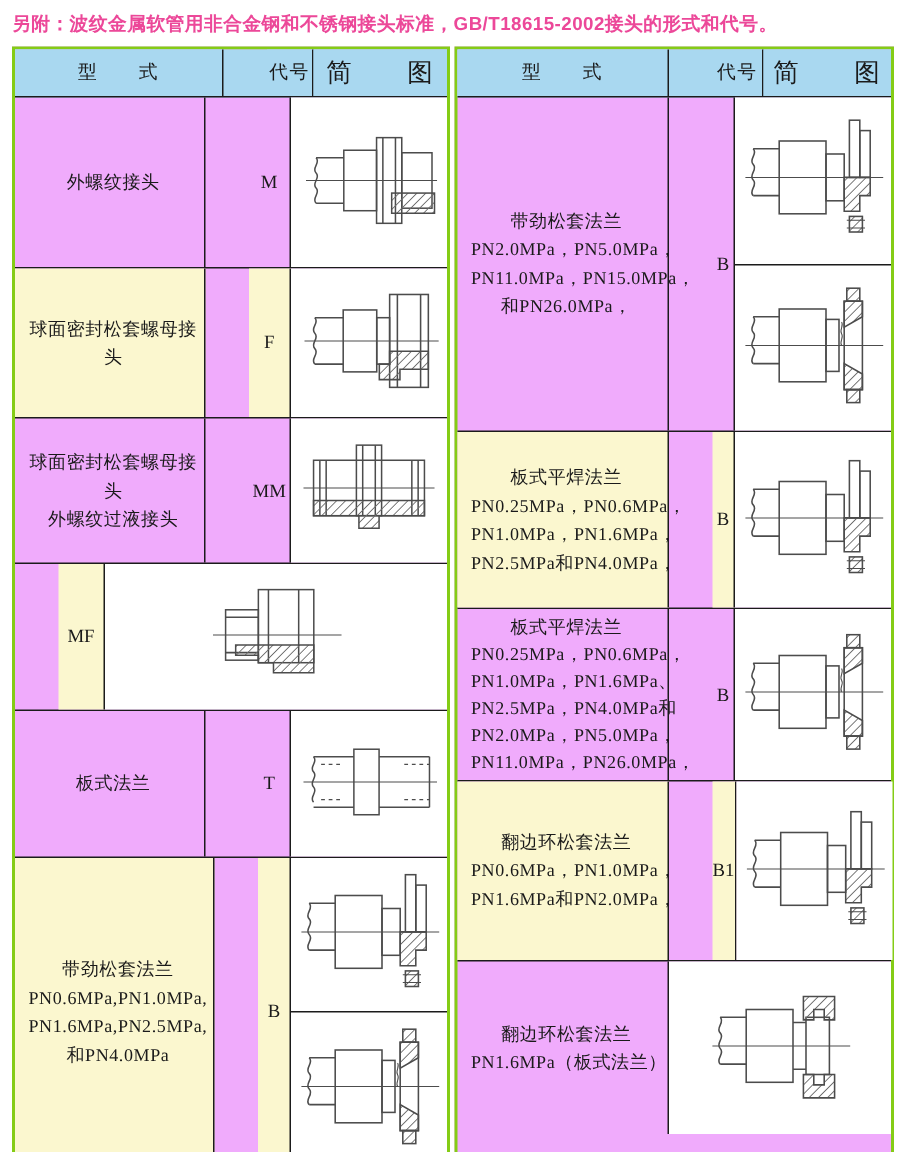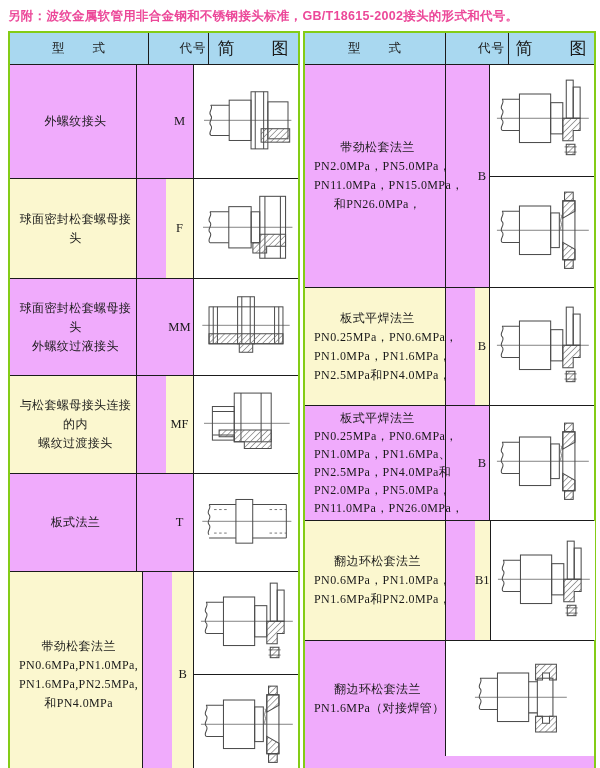--- a/index.html
+++ b/index.html
@@ -185,24 +185,20 @@
         <div class="cell c-diag">
           <div class="diag-box">
             <svg class="diag-svg" width="104" height="84">
                 <use href="#sym-fit-mm"></use>
               </svg>
           </div>
         </div>
       </div>
 
       <div class="row" style="height:98px">
-        <div class="cell c-type hl">
-          <div>与松套螺母接头连接的内</div>
-          <div>螺纹过渡接头</div>
-        </div>
         <div class="cell c-code hl">MF</div>
         <div class="cell c-diag">
           <div class="diag-box">
             <svg class="diag-svg" width="104" height="84">
                 <use href="#sym-fit-mf"></use>
               </svg>
           </div>
         </div>
       </div>
 
@@ -320,21 +316,21 @@
             <svg class="diag-svg" width="104" height="104">
                 <use href="#sym-flange-tall"></use>
               </svg>
           </div>
         </div>
       </div>
 
       <div class="row" style="height:115px">
         <div class="cell c-type">
           <div>翻边环松套法兰</div>
-          <div class="pn">PN1.6MPa（对接焊管）</div>
+          <div class="pn">PN1.6MPa（板式法兰）</div>
         </div>
         <div class="cell c-diag">
           <div class="diag-box">
             <svg class="diag-svg" width="104" height="100">
                 <use href="#sym-flange-ring"></use>
               </svg>
           </div>
         </div>
       </div>
     </div>

